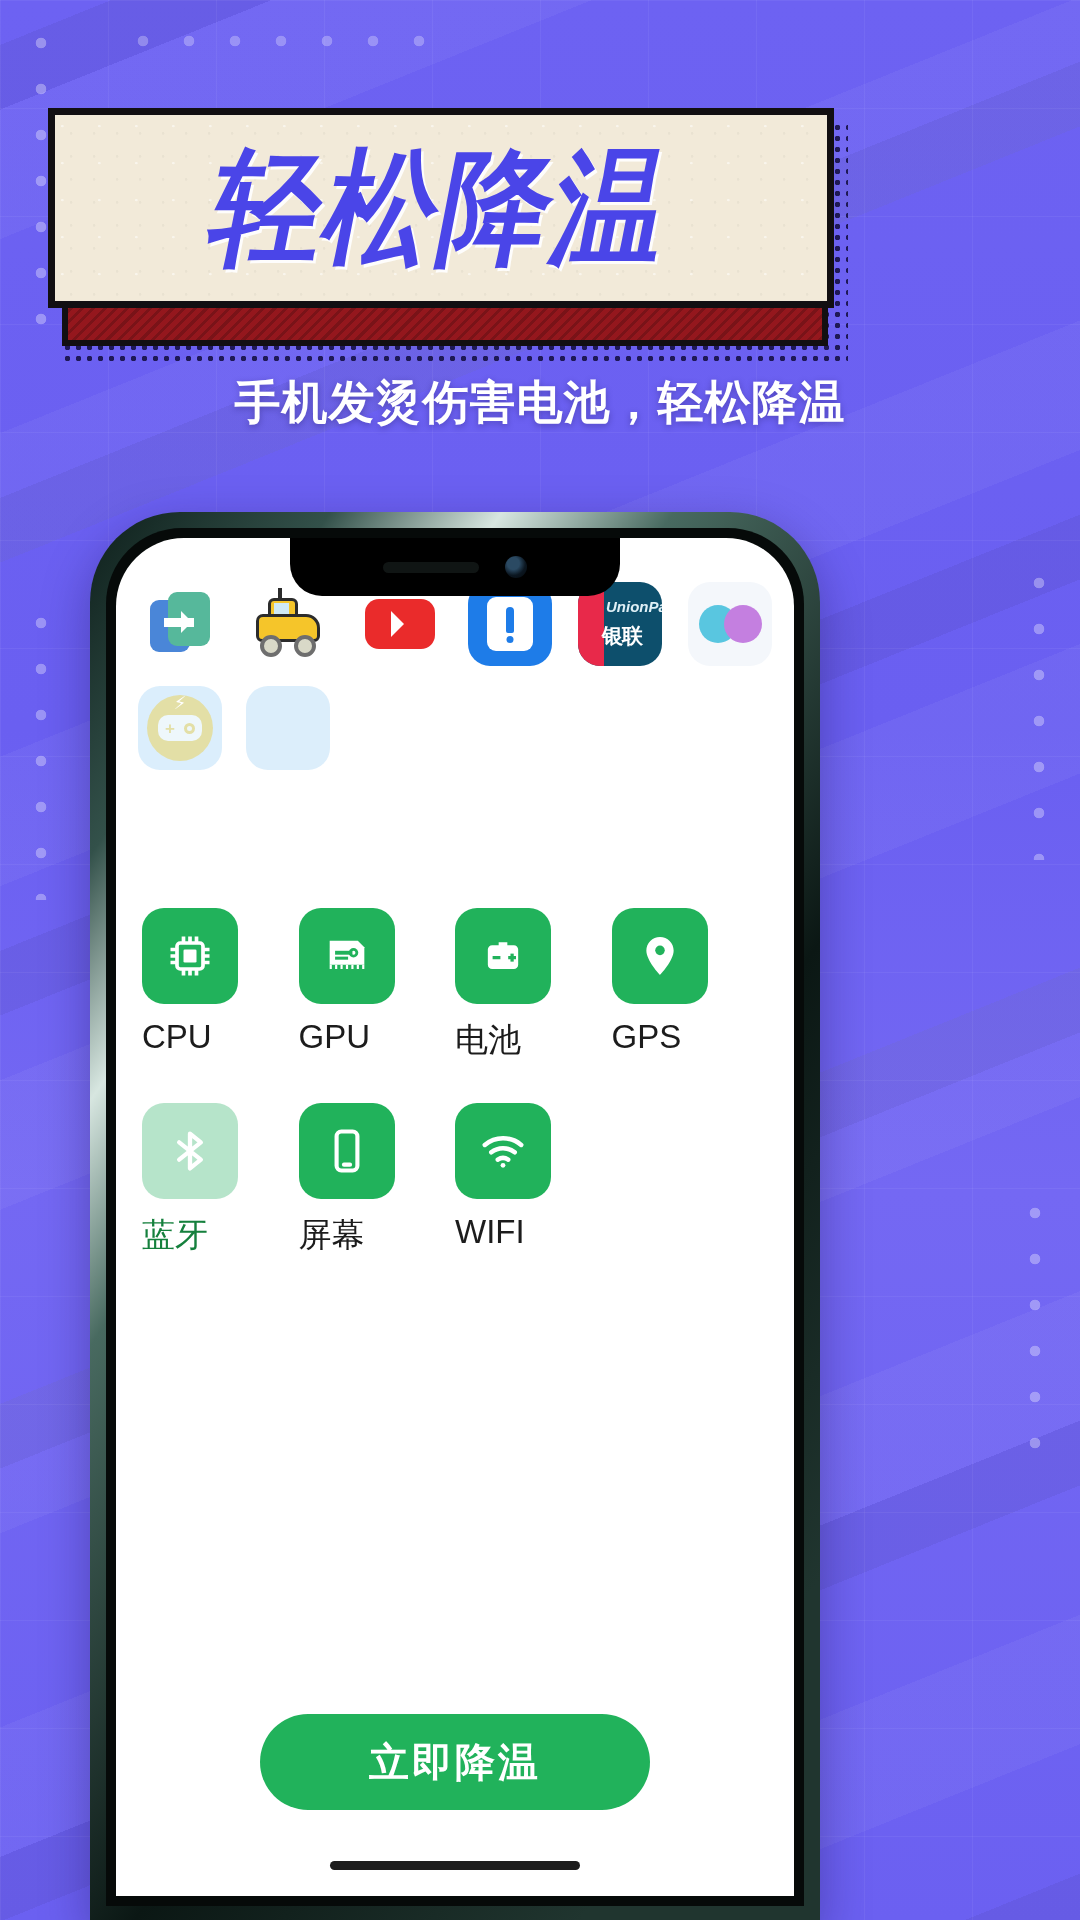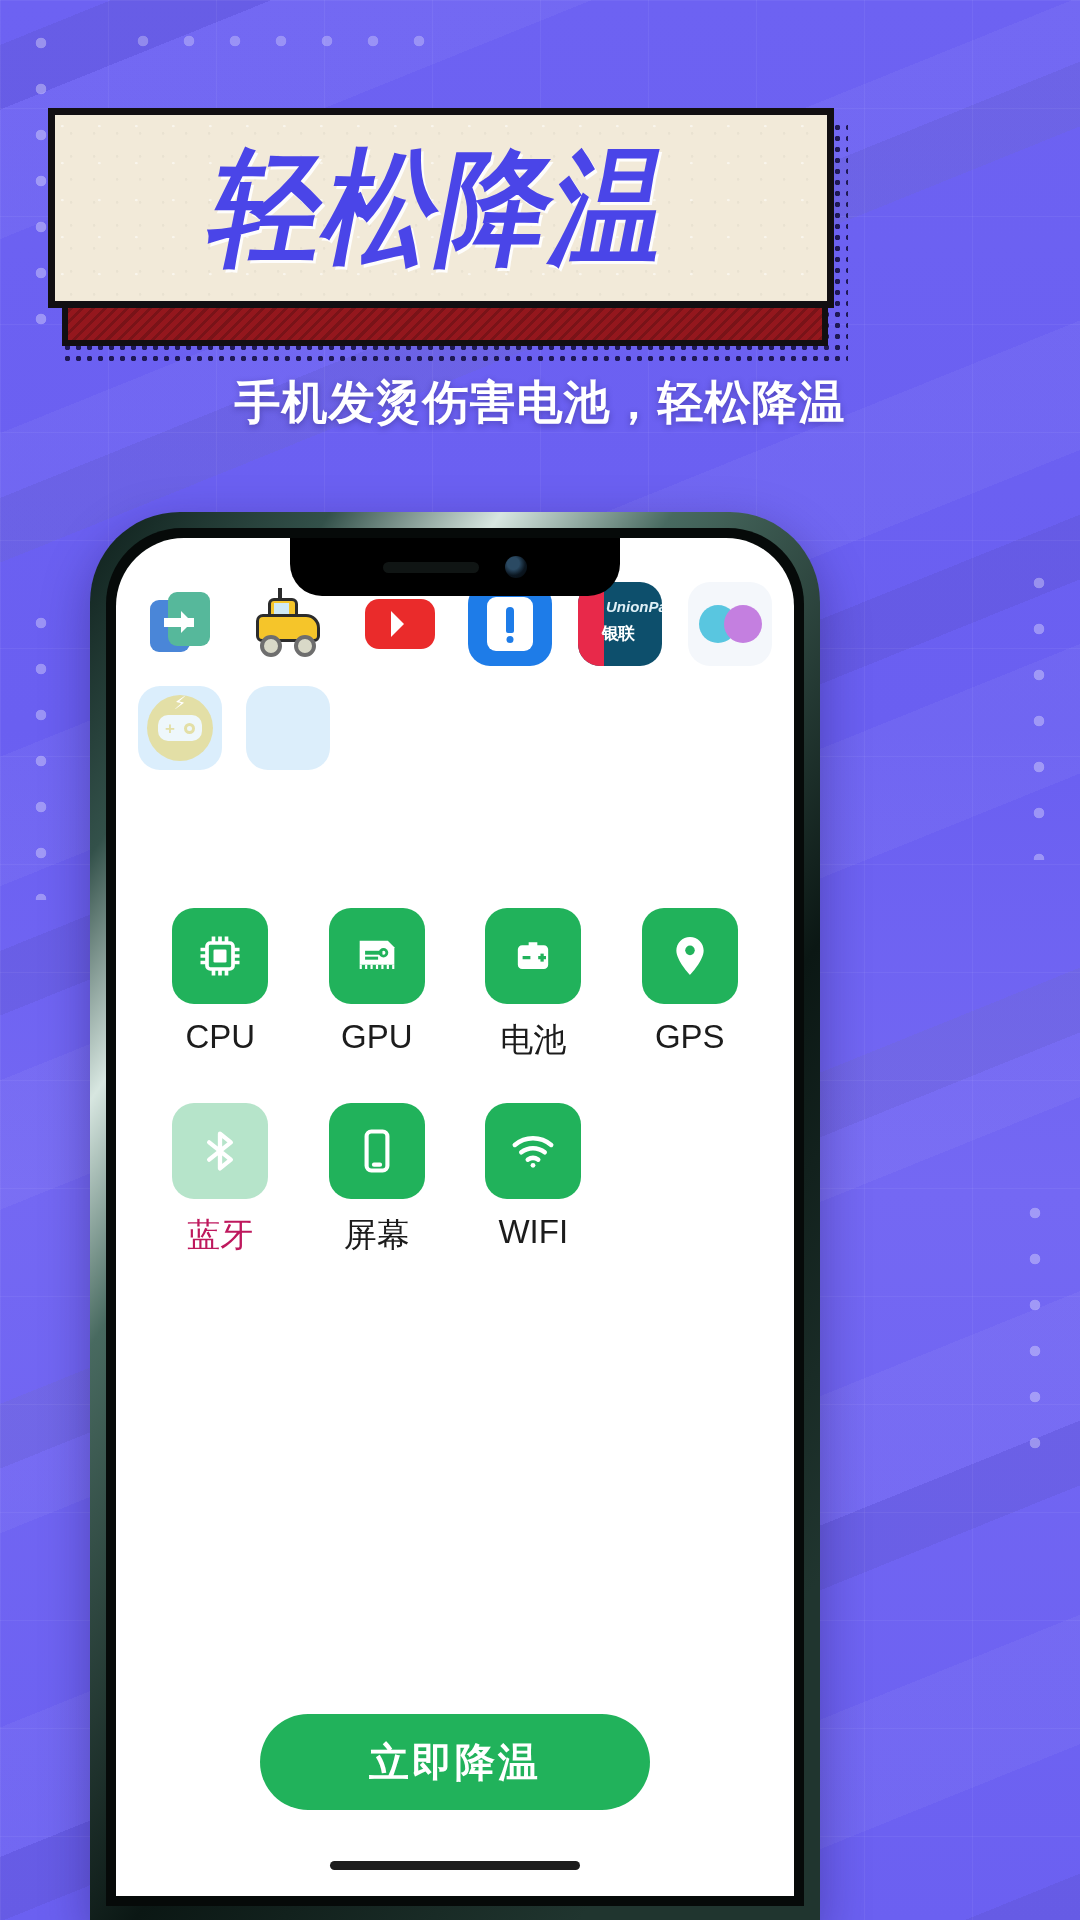--- a/index.html
+++ b/index.html
@@ -172,21 +172,21 @@
   .ic-video .vtri { width:0; height:0; border:13px solid transparent; border-left-color:#fff; margin-left:7px; }
 
   .ic-blue { background:#1e7ce8; display:flex; align-items:center; justify-content:center; }
   .ic-blue .bcard { width:46px; height:54px; border-radius:9px; background:#fff; position:relative; }
   .ic-blue .bpen { position:absolute; left:50%; transform:translateX(-50%); top:10px; width:8px; height:26px; background:#1e7ce8; border-radius:4px 4px 2px 2px; }
   .ic-blue .bdot { position:absolute; left:50%; transform:translateX(-50%); bottom:8px; width:7px; height:7px; border-radius:50%; background:#1e7ce8; }
 
   .ic-pay { background:#0d4f6c; position:relative; }
   .ic-pay .pred { position:absolute; left:0; top:0; width:26px; height:100%; background:#e8294a; }
   .ic-pay .ptxt1 { position:absolute; left:28px; top:16px; color:#dff0f6; font-size:15px; font-weight:700; font-style:italic; }
-  .ic-pay .ptxt2 { position:absolute; left:24px; top:40px; color:#ffffff; font-size:17px; font-weight:900; letter-spacing:-1px; }
+  .ic-pay .ptxt2 { position:absolute; left:24px; top:40px; color:#ffffff; font-size:21px; font-weight:900; letter-spacing:-1px; }
 
   .ic-circles { background:#f4f7fb; display:flex; align-items:center; justify-content:center; }
   .ic-circles .c1 { width:38px; height:38px; border-radius:50%; background:#59c6e0; margin-right:-13px; }
   .ic-circles .c2 { width:38px; height:38px; border-radius:50%; background:#c47fe0; }
 
   .hs-row-2 { justify-content:flex-start; gap:24px; padding-left:22px; }
   .ic-game { background:#dbeefc; display:flex; align-items:center; justify-content:center; }
   .ic-game .gcirc { width:66px; height:66px; border-radius:50%; background:#e3dfa6; display:flex; align-items:center; justify-content:center; position:relative; }
   .ic-game .gpad { width:44px; height:26px; border-radius:10px; background:#eef7fb; display:flex; align-items:center; justify-content:center; gap:9px; }
   .ic-game .gplus { color:#e3dfa6; font-size:17px; font-weight:900; line-height:1; }
@@ -203,30 +203,30 @@
     z-index:4;
   }
   .grid {
     position:absolute; left:0; right:0; top:370px;
     padding:0 26px;
     display:grid;
     grid-template-columns:repeat(4,1fr);
     row-gap:40px;
     z-index:4;
   }
-  .cell { display:flex; flex-direction:column; align-items:center; gap:14px; }
+  .cell { display:flex; flex-direction:column; align-items:flex-start; gap:14px; }
   .tile {
     width:96px; height:96px;
     border-radius:22px;
     background:#21b25b;
     display:flex; align-items:center; justify-content:center;
   }
   .tile.off { background:#b6e4ca; }
   .cell-label { font-size:33px; color:#1c1c1c; }
-  .cell.off .cell-label { color:#be185d;font-family:Liberation Mono, monospace; }
+  .cell.off .cell-label { color:#15803d;font-family:Liberation Mono, monospace; }
   .tile svg { display:block; }
 
   
   .cta-wrap { position:absolute; left:0; right:0; bottom:86px; display:flex; justify-content:center; z-index:5; }
   .cta {
     width:390px; height:96px;
     border-radius:48px;
     background:#21b25b;
     color:#fff;
     font-size:40px;

